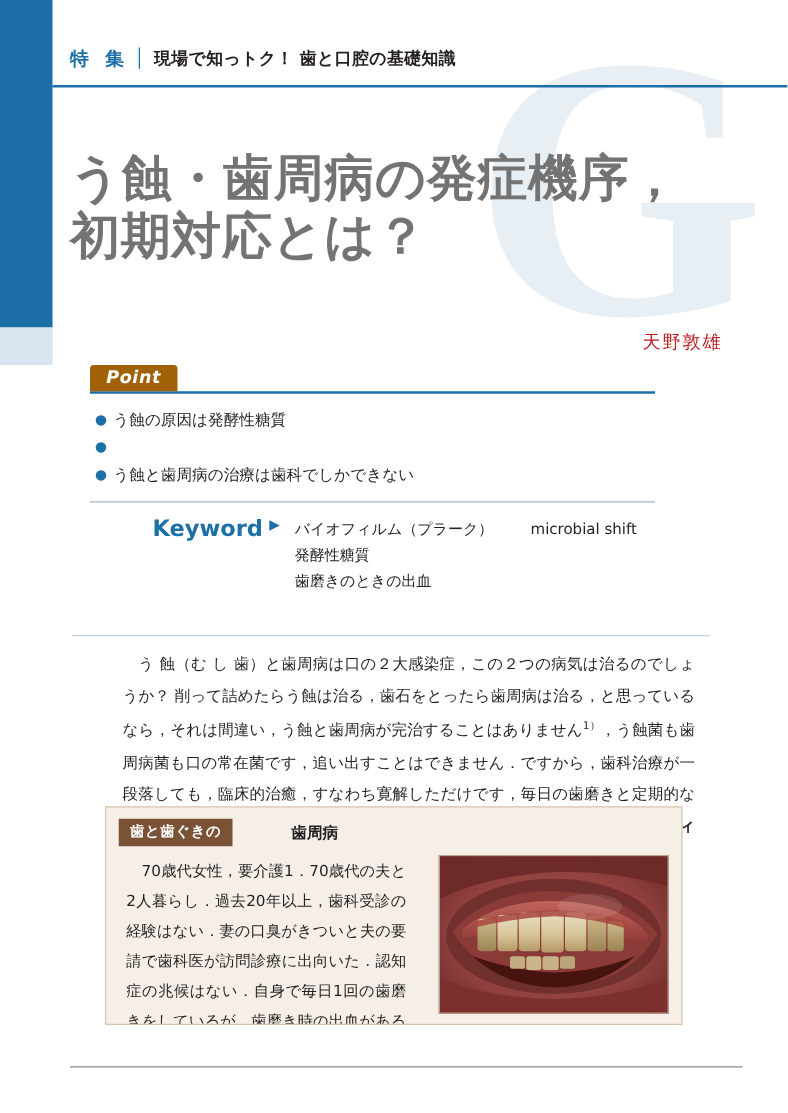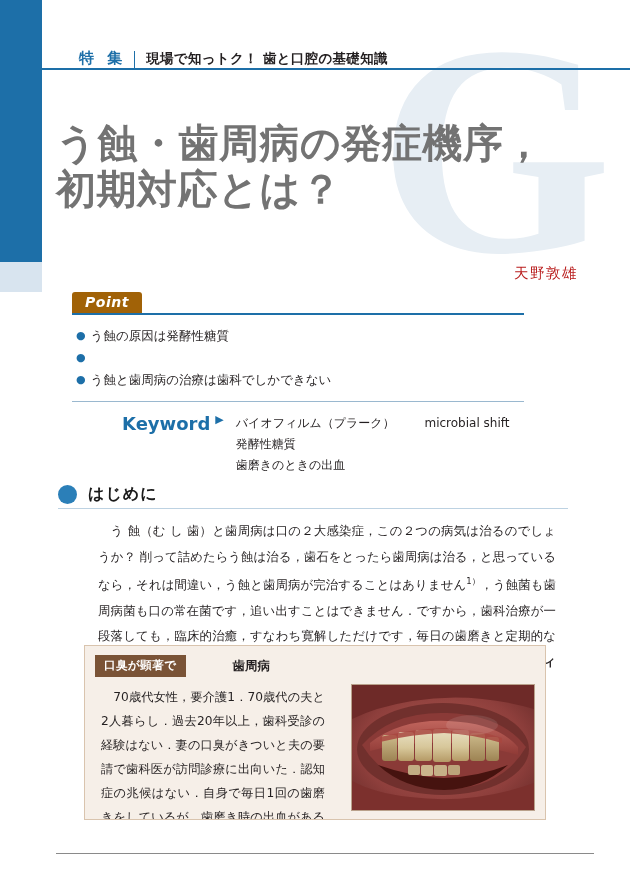--- a/index.html
+++ b/index.html
@@ -62,22 +62,21 @@
     left: 42px;
     top: 38px;
     right: 0;
     height: 30px;
     z-index: 4;
   }
   .header-inner {
     position: relative;
     height: 30px;
     display: flex;
-    align-items: flex-end;
-    padding-left: 23px;
+    align-items: flex-start;
   }
   .tokushu {
     font-family: "DejaVu Sans", sans-serif;
     font-weight: bold;
     font-size: 15px;
     color: #1d6fa8;
     letter-spacing: 4px;
     margin-left: 14px;
   }
   .header-divider {
@@ -396,31 +395,27 @@
     <span class="keyword-label">Keyword</span>
     <span class="keyword-arrow">▶</span>
     <span class="keyword-terms">
       <span class="kw-term">バイオフィルム（プラーク）</span>
       <span class="kw-term">microbial shift</span>
       <span class="kw-term">発酵性糖質</span>
       <span class="kw-row2">歯磨きのときの出血</span>
     </span>
   </div>
 
-  <div class="section-head">
-    <span class="section-bullet"></span>
-    <span class="section-title">はじめに</span>
-  </div>
   <div class="section-rule"></div>
 
   <div class="body-text">　う 蝕（む し 歯）と歯周病は口の２大感染症，この２つの病気は治るのでしょうか？ 削って詰めたらう蝕は治る，歯石をとったら歯周病は治る，と思っているなら，それは間違い，う蝕と歯周病が完治することはありません<sup>1）</sup>，う蝕菌も歯周病菌も口の常在菌です，追い出すことはできません．ですから，歯科治療が一段落しても，臨床的治癒，すなわち寛解しただけです，毎日の歯磨きと定期的な歯科受診を怠ると，う蝕と歯周病は再発します．健康を守るためには<b>バイオフィルム（プラーク，歯垢とも呼ぶ）</b>の管理が必要です<sup>2）</sup>.</div>
 
   <div class="case-box">
     <div class="case-head">
-      <span class="case-tag">口臭が顕著で</span>
+      <span class="case-tag">歯と歯ぐきの</span>
       <span class="case-topic">歯周病</span>
     </div>
     <div class="case-body">　70歳代女性，要介護1．70歳代の夫と2人暮らし．過去20年以上，歯科受診の経験はない．妻の口臭がきついと夫の要請で歯科医が訪問診療に出向いた．認知症の兆候はない．自身で毎日1回の歯磨きをしているが，歯磨き時の出血があるため1分ほどで止めるとのこと．ほぼすべての歯が動揺している．うまく噛めないので，柔らかい食品を飲み込むような食事をしている．口臭が顕著で，居室には悪臭が漂っている．歯と歯ぐきの</div>
 
     <div class="case-photo">
       <svg class="photo-svg" viewBox="0 0 182 125" preserveAspectRatio="none">
         <defs>
           <radialGradient id="lipg" cx="50%" cy="50%" r="75%">
             <stop offset="0%" stop-color="#b05a52"></stop>
             <stop offset="60%" stop-color="#8e3f3c"></stop>

